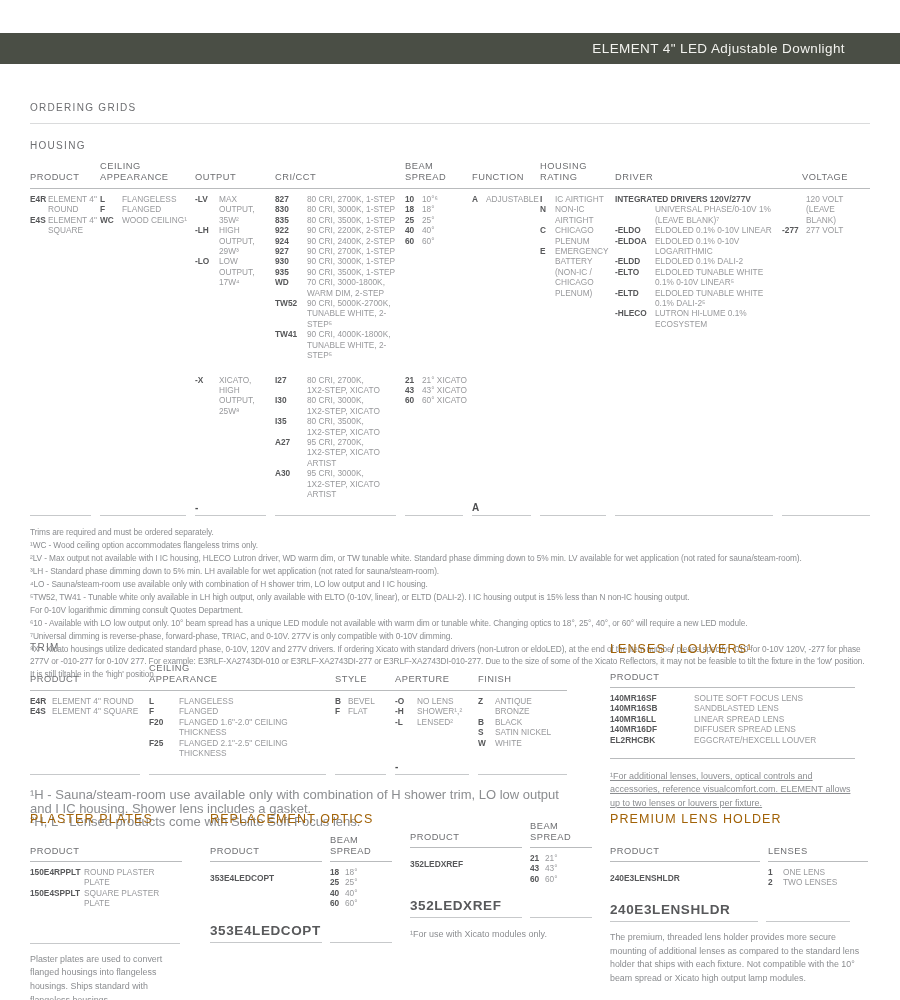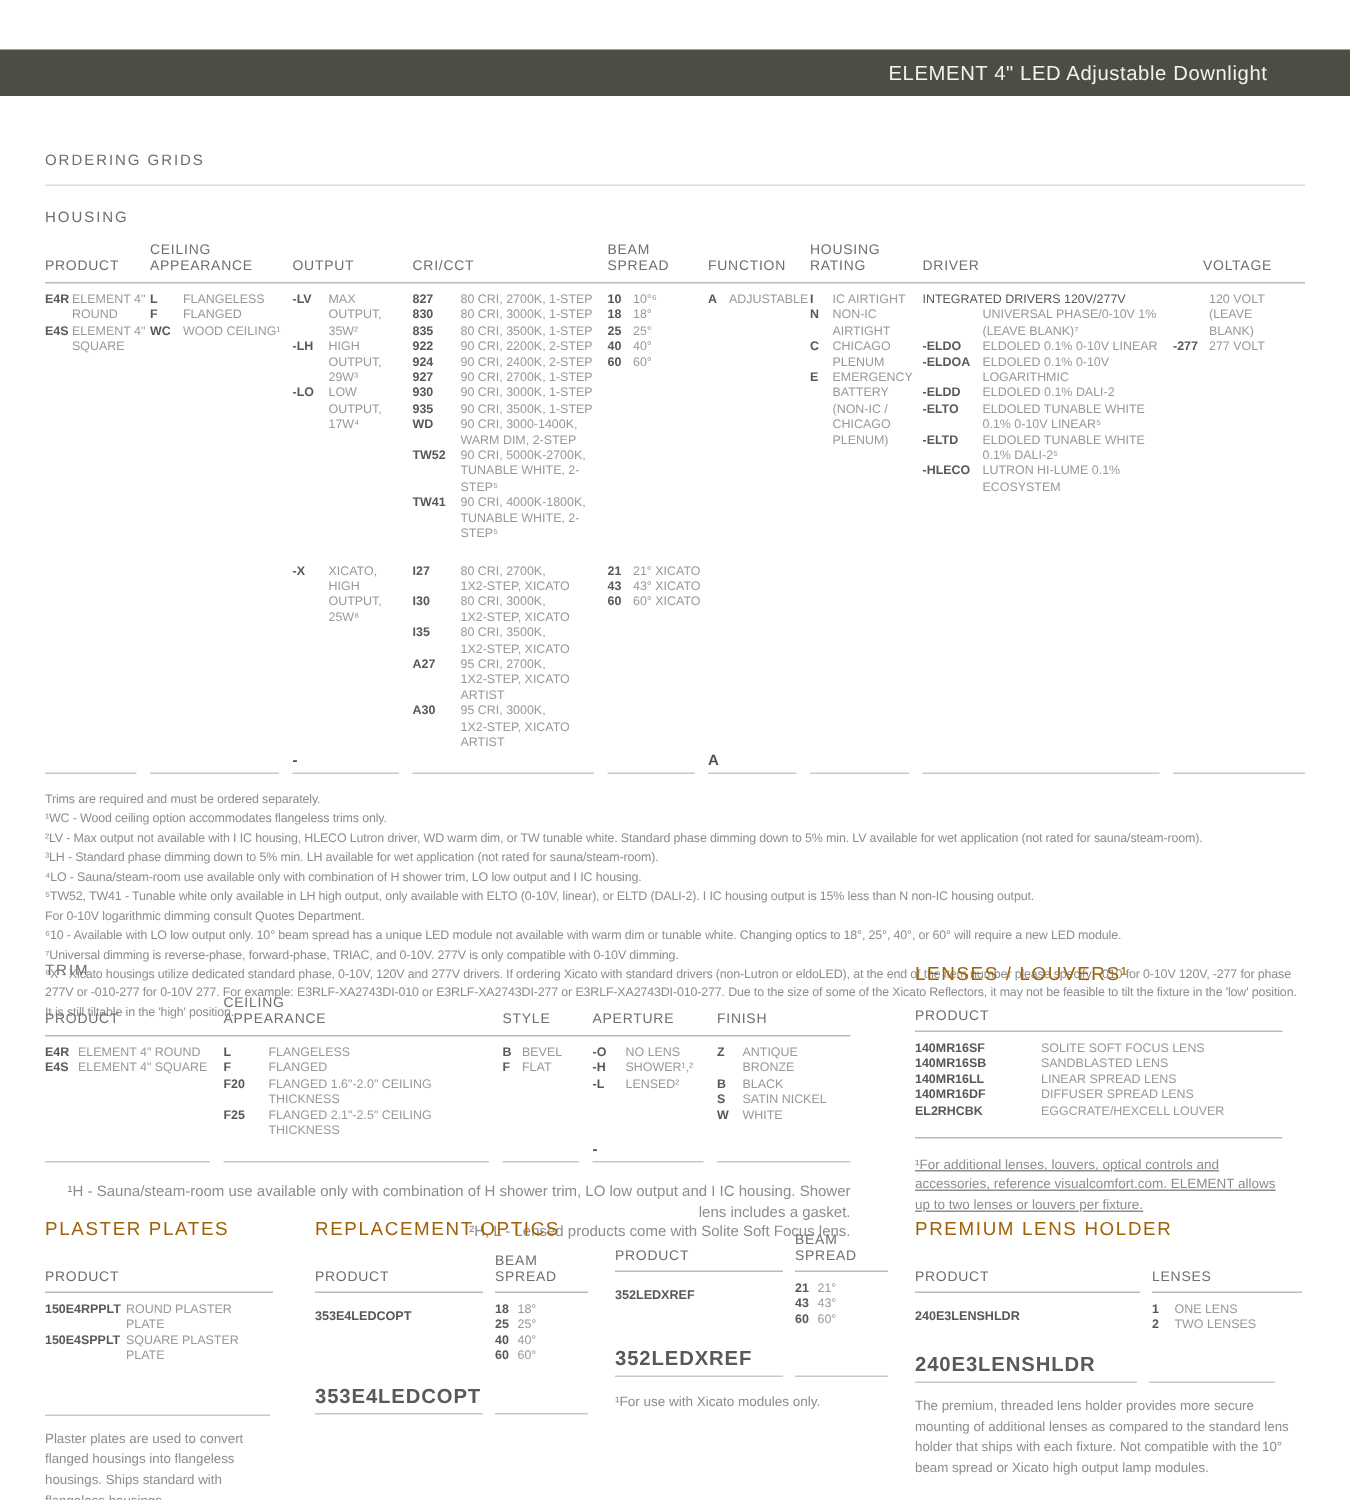--- a/index.html
+++ b/index.html
@@ -27,21 +27,21 @@
   .col-header {
     align-self:end; padding-bottom:5px; font-size:9.3px; letter-spacing:.5px;
     color:#6d6e71; white-space:pre-line; line-height:11px;
   }
   .grid-rule { border-top:1px solid #b9bbbd; height:0; }
   .col-items { padding-top:5px; padding-right:3px; }
   .col-items.xicato { padding-top:14px; }
   .item { display:flex; }
   .item .code { flex:none; font-weight:bold; color:#57585a; font-size:8.3px; line-height:10.4px; }
   .item .desc { color:#98999c; font-size:8.3px; line-height:10.4px; white-space:pre-line; }
-  .item.lead  { font-weight:normal; color:#57585a; font-size:8.3px; line-height:10.4px; }
+  .item.lead  { font-weight:bold; color:#57585a; font-size:8.3px; line-height:10.4px; }
   .order-mark { height:16px; display:flex; align-items:flex-end; padding-bottom:2px;
                 font-weight:bold; font-size:10px; color:#4e4f51; }
   .order-blank { border-top:1px solid #c7c9cb; height:0; margin-right:9px; }
 
   
   .hgrid { grid-template-columns:70px 95px 80px 130px 67px 68px 75px 167px 88px; }
   .hgrid .col-product .code { width:18px; }
   .hgrid .col-ceiling .code { width:22px; }
   .hgrid .col-output  .code { width:24px; }
   .hgrid .col-cricct  .code { width:32px; }
@@ -59,21 +59,21 @@
 
   
   .trim-sec { position:absolute; left:30px; top:642px; width:537px; }
   .tgrid { grid-template-columns:119px 186px 60px 83px 1fr; margin-top:10px; }
   .tgrid .col-product  .code { width:22px; }
   .tgrid .col-ceiling  .code { width:30px; }
   .tgrid .col-style    .code { width:13px; }
   .tgrid .col-aperture .code { width:22px; }
   .tgrid .col-finish   .code { width:17px; }
   .tfnotes { margin-top:13px; }
-  .tfnote { font-size:10px; line-height:13.5px; color:#8b8d90;text-align:right; }
+  .tfnote { font-size:13px; line-height:13.5px; color:#8b8d90; }
 
   
   .lenses-sec { position:absolute; left:610px; top:642px; width:245px; }
   .lens-header { margin-top:16px; font-size:9.3px; letter-spacing:.5px; color:#6d6e71;
                  padding-bottom:5px; border-bottom:1px solid #b9bbbd; }
   .lens-items { padding-top:5px; }
   .lens-items .code { width:84px; }
   .lens-rule { margin-top:13px; border-top:1px solid #b9bbbd; }
   .lens-note { margin-top:11px; font-size:9px; line-height:13.4px; color:#8b8d90;text-decoration:underline; }
 
@@ -208,21 +208,21 @@
           <div class="item">
             <span class="code">930</span>
             <span class="desc">90 CRI, 3000K, 1-STEP</span>
           </div>
           <div class="item">
             <span class="code">935</span>
             <span class="desc">90 CRI, 3500K, 1-STEP</span>
           </div>
           <div class="item">
             <span class="code">WD</span>
-            <span class="desc">90 CRI, 3000-1400K,
+            <span class="desc">70 CRI, 3000-1800K,
 WARM DIM, 2-STEP</span>
           </div>
           <div class="item">
             <span class="code">TW52</span>
             <span class="desc">90 CRI, 5000K-2700K,
 TUNABLE WHITE, 2-STEP⁵</span>
           </div>
           <div class="item">
             <span class="code">TW41</span>
             <span class="desc">90 CRI, 4000K-1800K,

